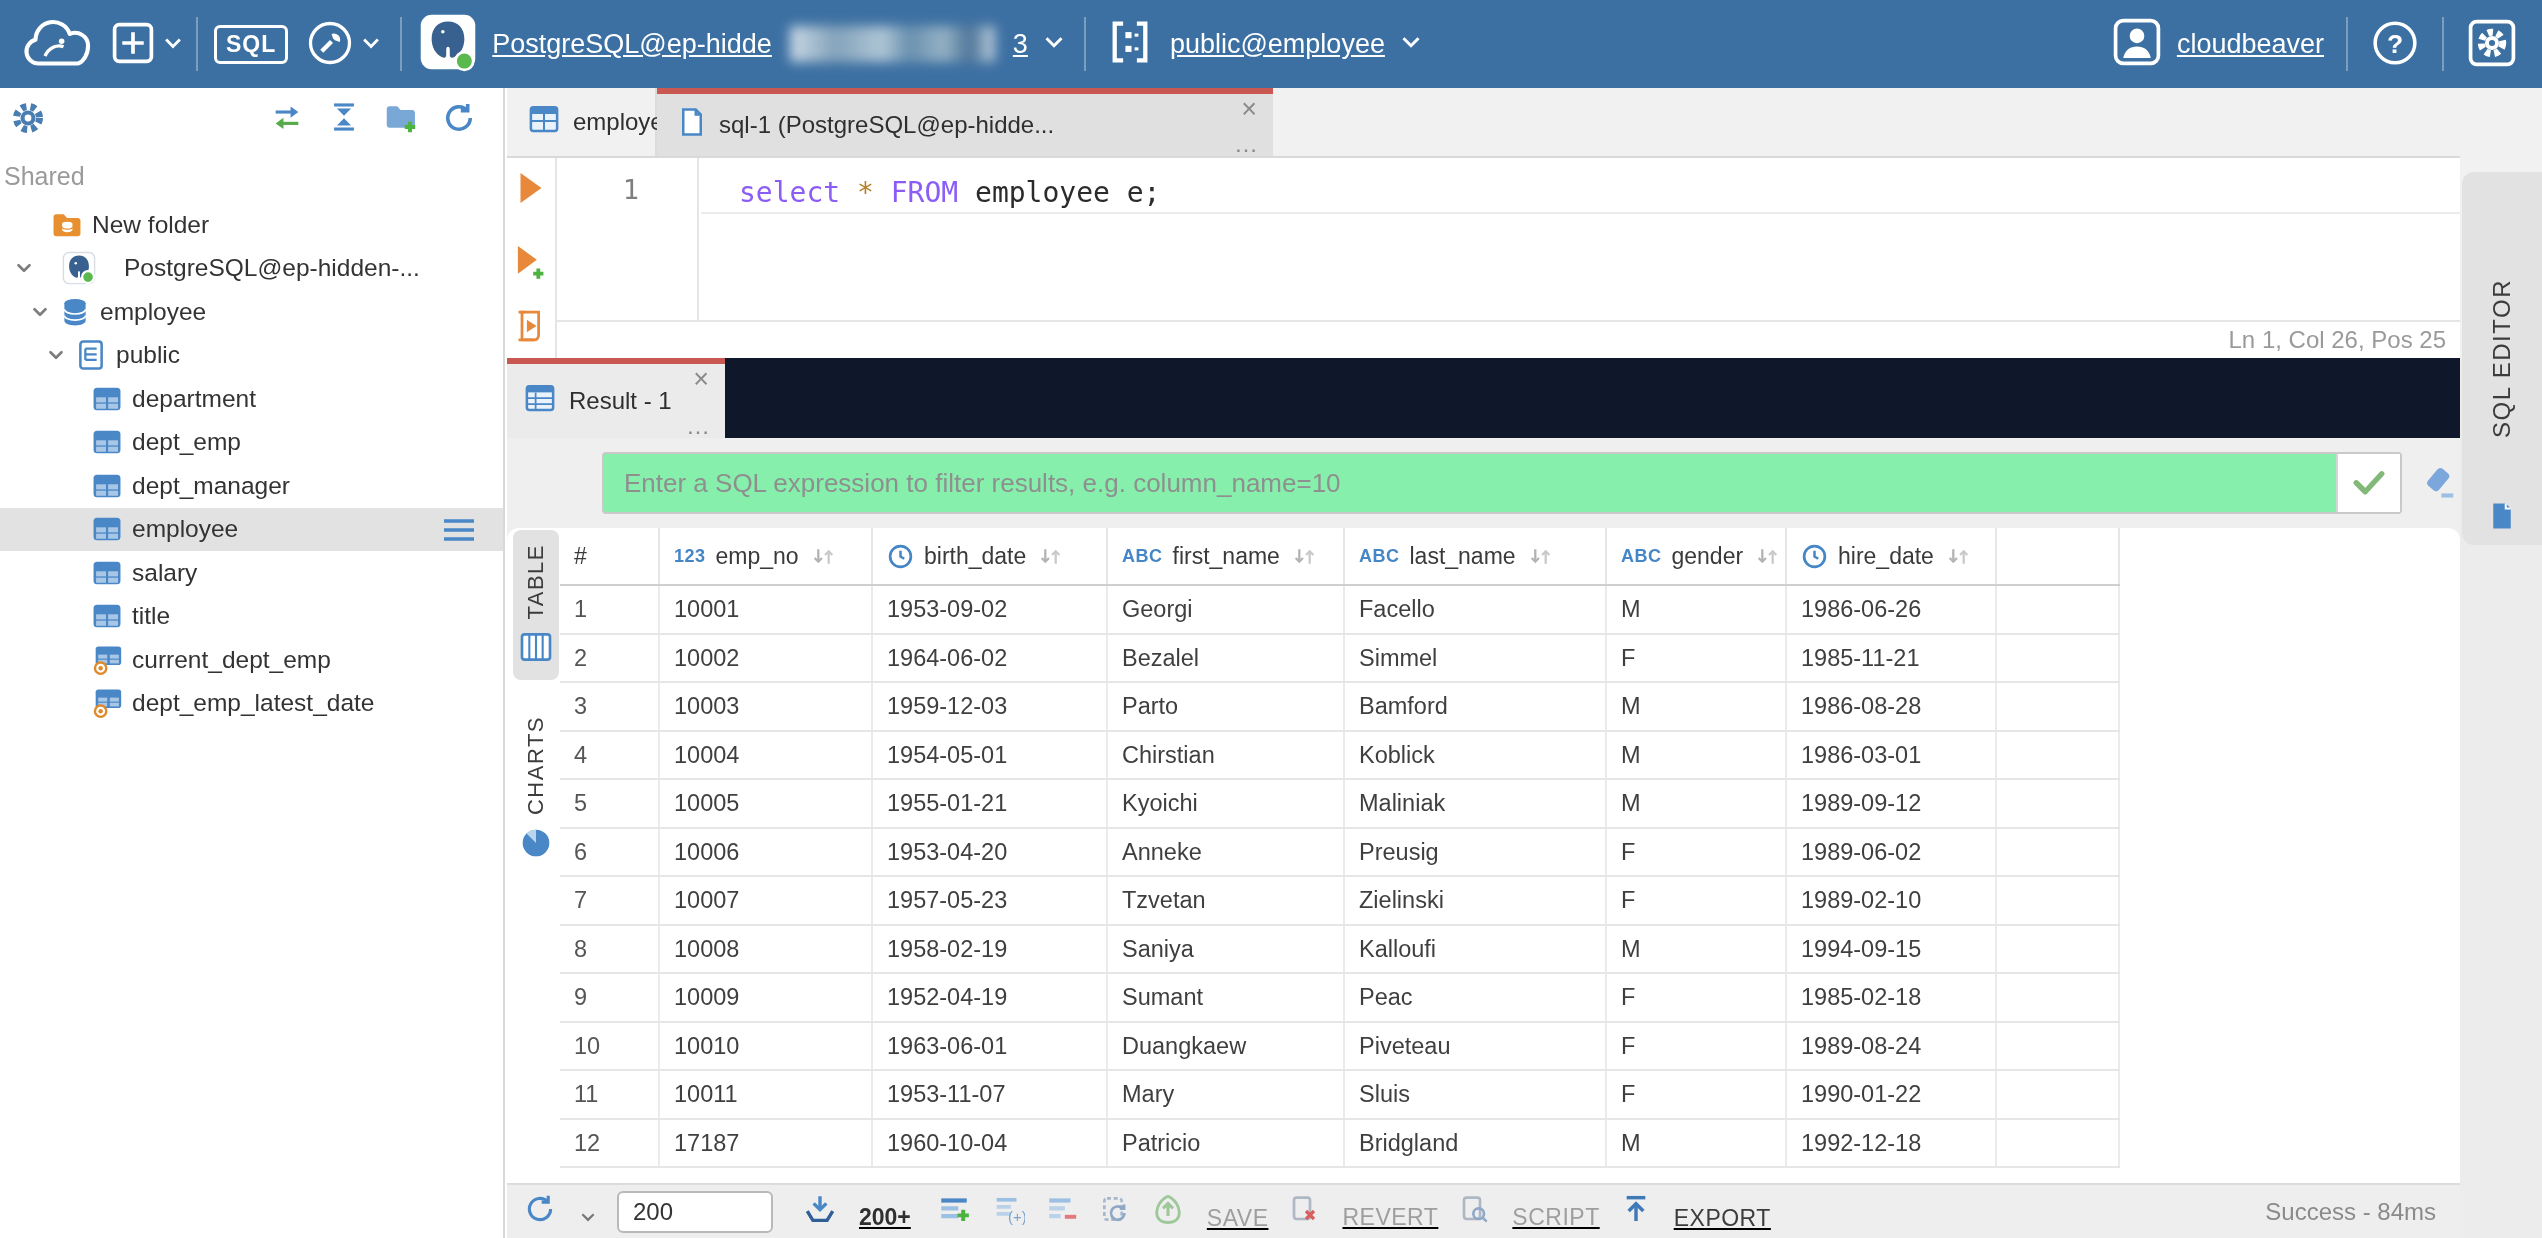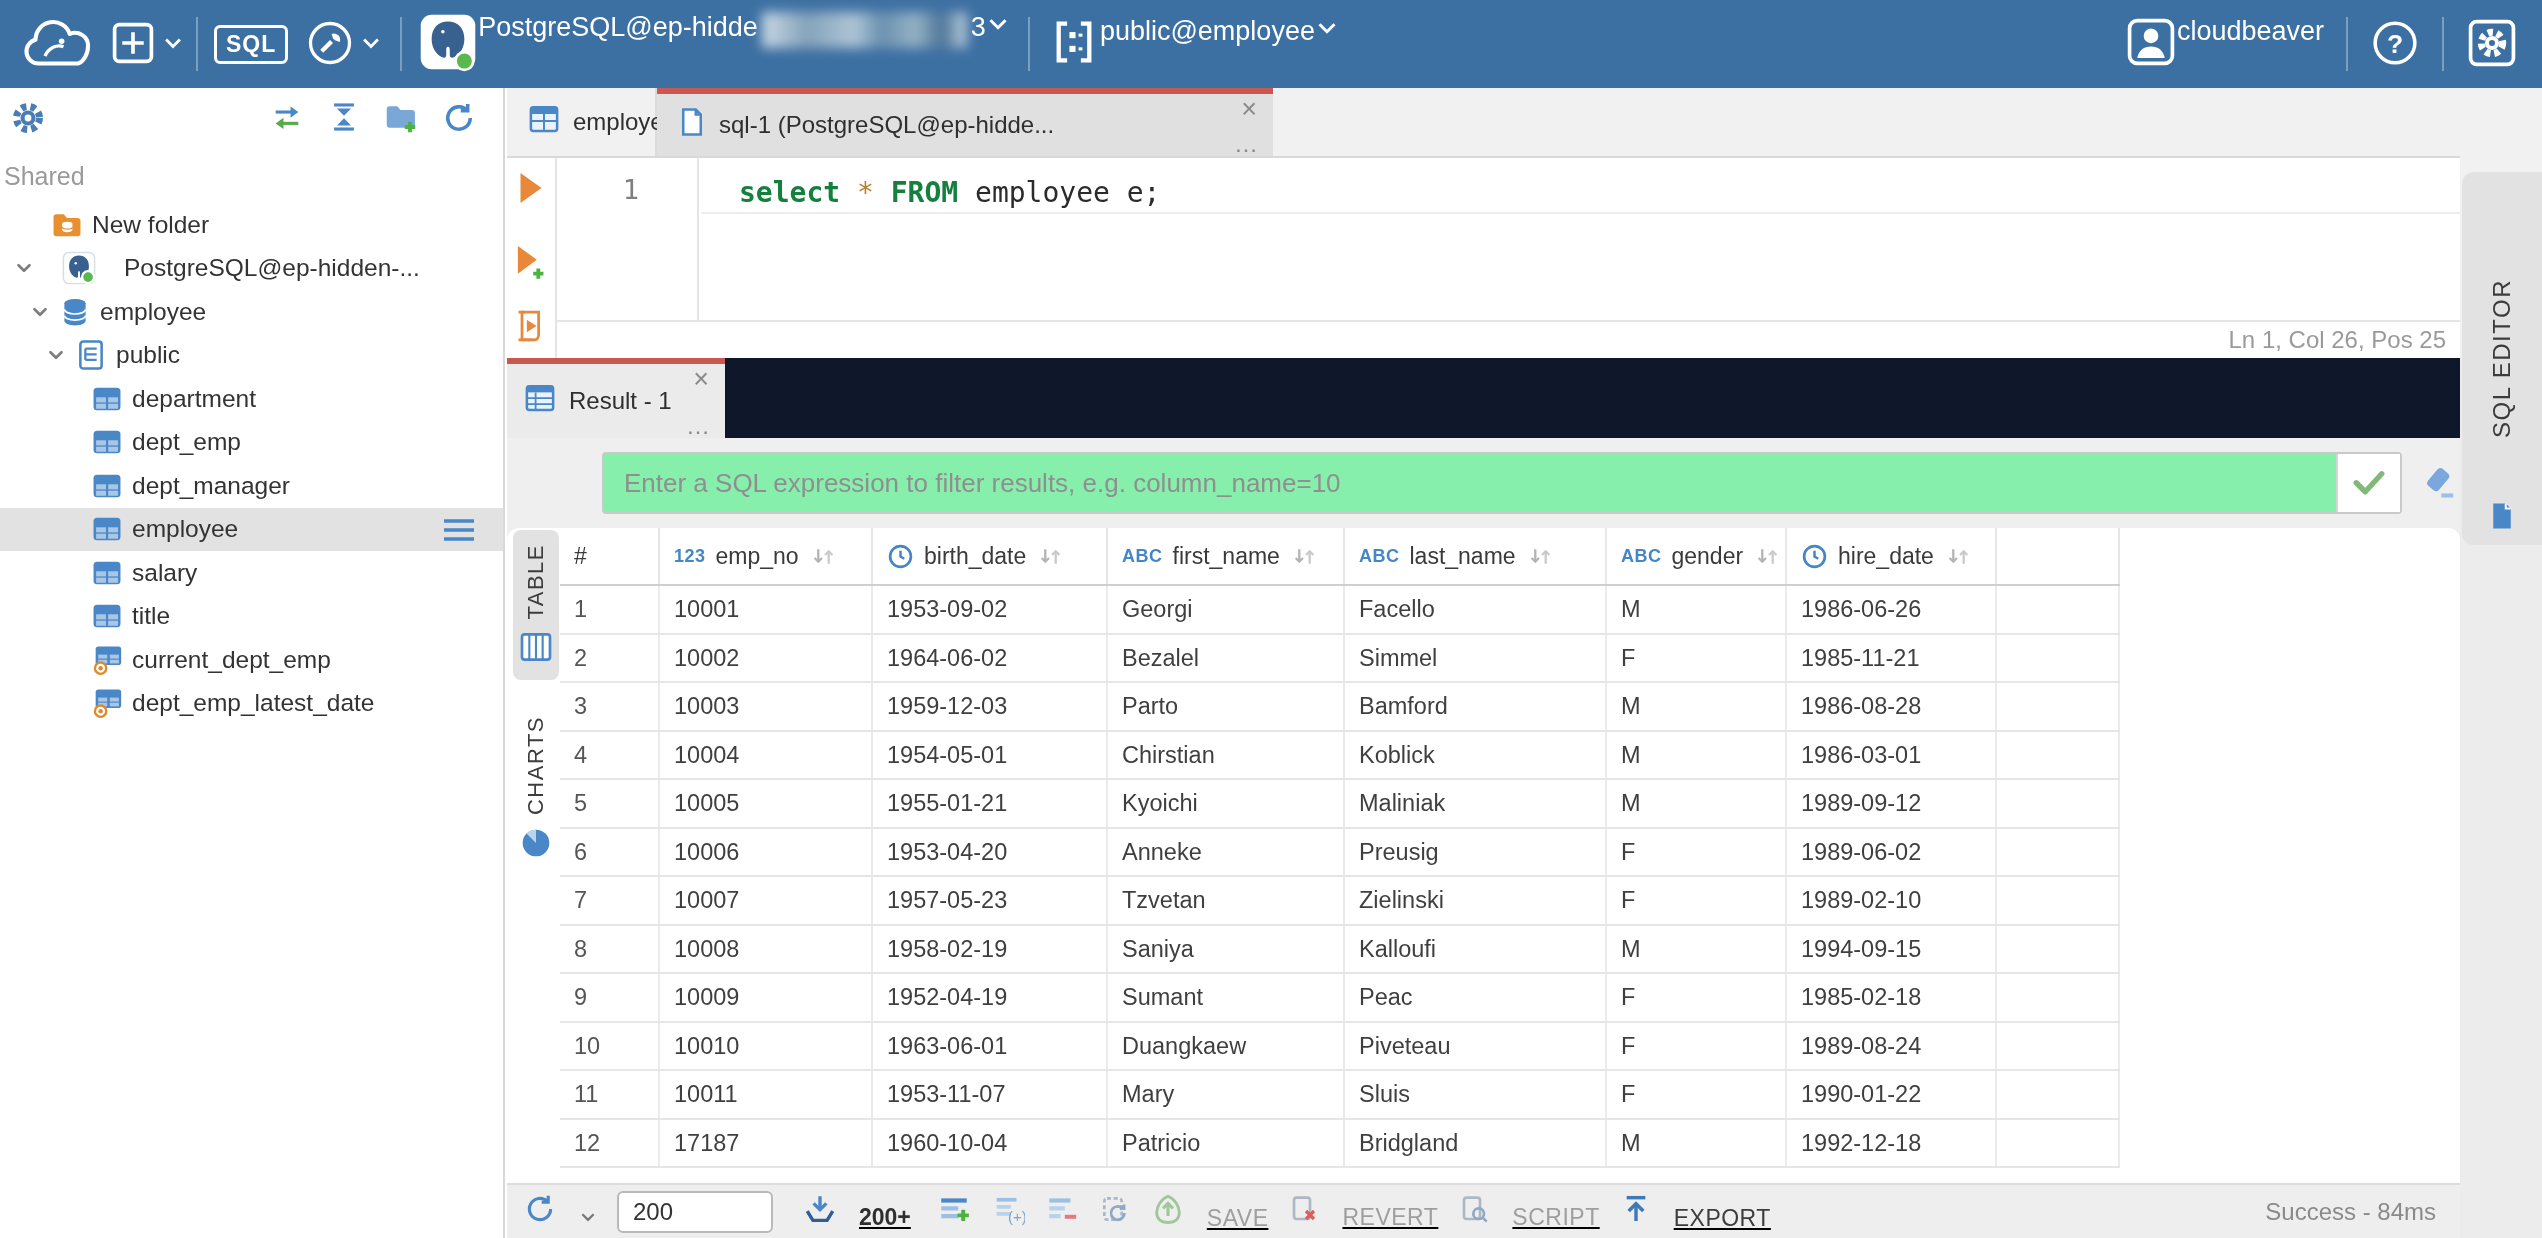--- a/index.html
+++ b/index.html
@@ -4,21 +4,21 @@
 <style>
   * { box-sizing: border-box; }
   html,body { margin:0; padding:0; }
   body { width:2542px; height:1238px; overflow:hidden; font-family:"Liberation Sans",sans-serif; background:#fff; }
   .app { position:relative; width:2542px; height:1238px; }
 
   
   .topbar { position:absolute; left:0; top:0; width:2542px; height:88px; background:#3d70a2; display:flex; align-items:center; color:#fff; }
   .tb-div { width:2px; height:54px; background:rgba(255,255,255,.32); flex:0 0 auto; }
   .tb-btn { background:none; border:none; display:flex; align-items:center; gap:6px; cursor:pointer; padding:0; color:#fff; }
-  .tb-group { display:flex; align-items:flex-start; gap:0; }
+  .tb-group { display:flex; align-items:center; gap:14px;text-decoration:underline; }
   .tb-text { font-size:27px; color:#fff; white-space:nowrap; }
   .sql-badge { border:3px solid #fff; border-radius:6px; padding:3px 9px; font-weight:700; font-size:23px; letter-spacing:1px; }
   .blurred { display:inline-block; width:205px; height:36px; border-radius:3px; vertical-align:middle;
              background:linear-gradient(90deg,#d7e3ec 0%,#8aa7bd 22%,#b9cdda 45%,#6e93b0 58%,#9db8c9 75%,#4d7396 88%,#cfdde8 100%);
              filter:blur(6px); opacity:.92; margin:0 4px; }
   .spacer { flex:1; }
 
   
   .sidebar { position:absolute; left:0; top:88px; width:505px; height:1150px; background:#fff; border-right:2px solid #d8d8d8; }
   .side-toolbar { height:64px; display:flex; align-items:flex-start; padding:12px 26px 0 10px; gap:22px; }
@@ -52,21 +52,21 @@
   .tab-x { position:absolute; right:16px; top:2px; font-size:27px; color:#8a8a8a; line-height:1; cursor:pointer; }
   .tab-dots { position:absolute; right:14px; bottom:0px; font-size:24px; color:#8a8a8a; letter-spacing:1px; line-height:1; cursor:pointer; }
 
   
   .editor-actions { position:absolute; left:0; top:70px; width:50px; height:200px; border-right:2px solid #e5e5e5; display:flex; flex-direction:column; align-items:center; }
   .editor-actions .icon-btn { margin-top:10px; }
   .editor-actions .icon-btn:first-child { margin-top:12px; }
   .gutter { position:absolute; left:50px; top:70px; width:142px; height:162px; border-right:2px solid #e5e5e5; font-family:"DejaVu Sans Mono",monospace; font-size:27px; color:#7f7f7f; text-align:right; padding:16px 58px 0 0; }
   .code-area { position:absolute; left:194px; top:70px; right:82px; height:162px; font-family:"DejaVu Sans Mono",monospace; font-size:28px; }
   .code-line { margin-top:14px; height:42px; line-height:42px; border-bottom:2px solid #ececec; padding-left:38px; white-space:pre; }
-  .kw { color:#15803d; font-weight:700; }
+  .kw { color:#8b5cf6; font-weight:400; }
   .star { color:#b5802e; }
   .plain { color:#2b2b2b; }
   .editor-status { position:absolute; left:50px; top:232px; right:82px; height:44px; border-top:2px solid #e5e5e5; font-size:24px; color:#9a9a9a; text-align:right; line-height:36px; padding-right:14px; background:#fff; }
 
   
   .result { position:absolute; left:0; top:270px; right:82px; height:880px; background:#efefef; }
   .result-tabs { height:80px; background:#0f172a; display:flex; }
   .r-tab { width:218px; background:#ebebeb; border-top:6px solid #c95852; position:relative; display:flex; align-items:center; gap:14px; padding-left:18px; font-size:24px; color:#2f2f2f; cursor:pointer; }
   .filter-row { height:90px; display:flex; align-items:center; padding-left:95px; }
   .filter-box { width:1810px; height:62px; background:#86efac; border:2px solid #c9c9c9; border-radius:4px; display:flex; align-items:stretch; }

